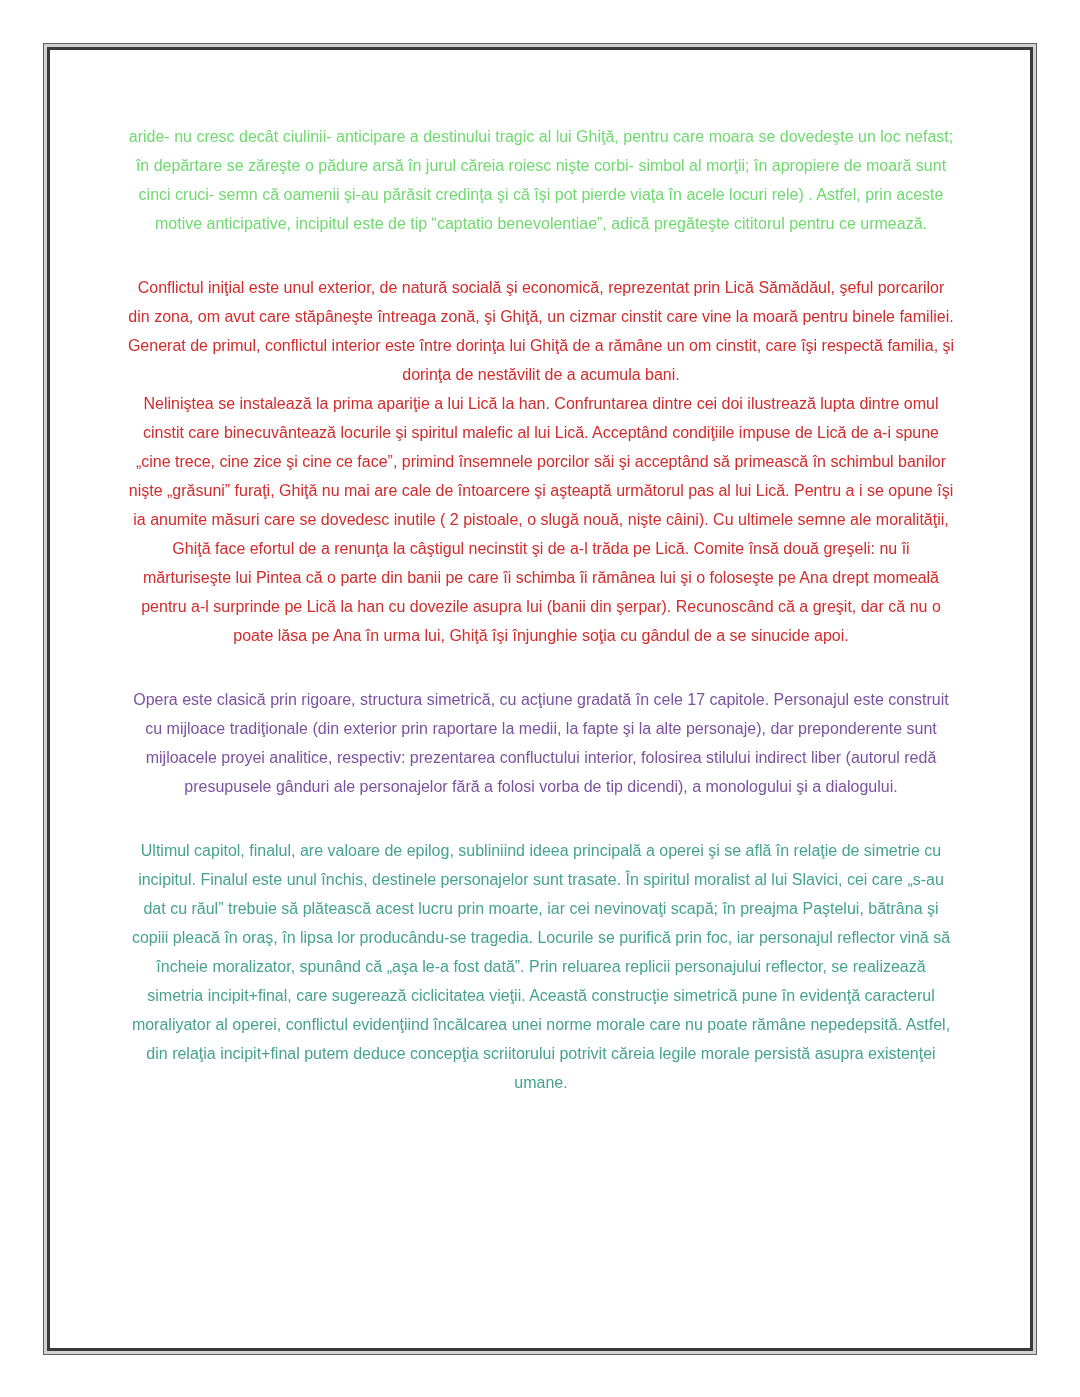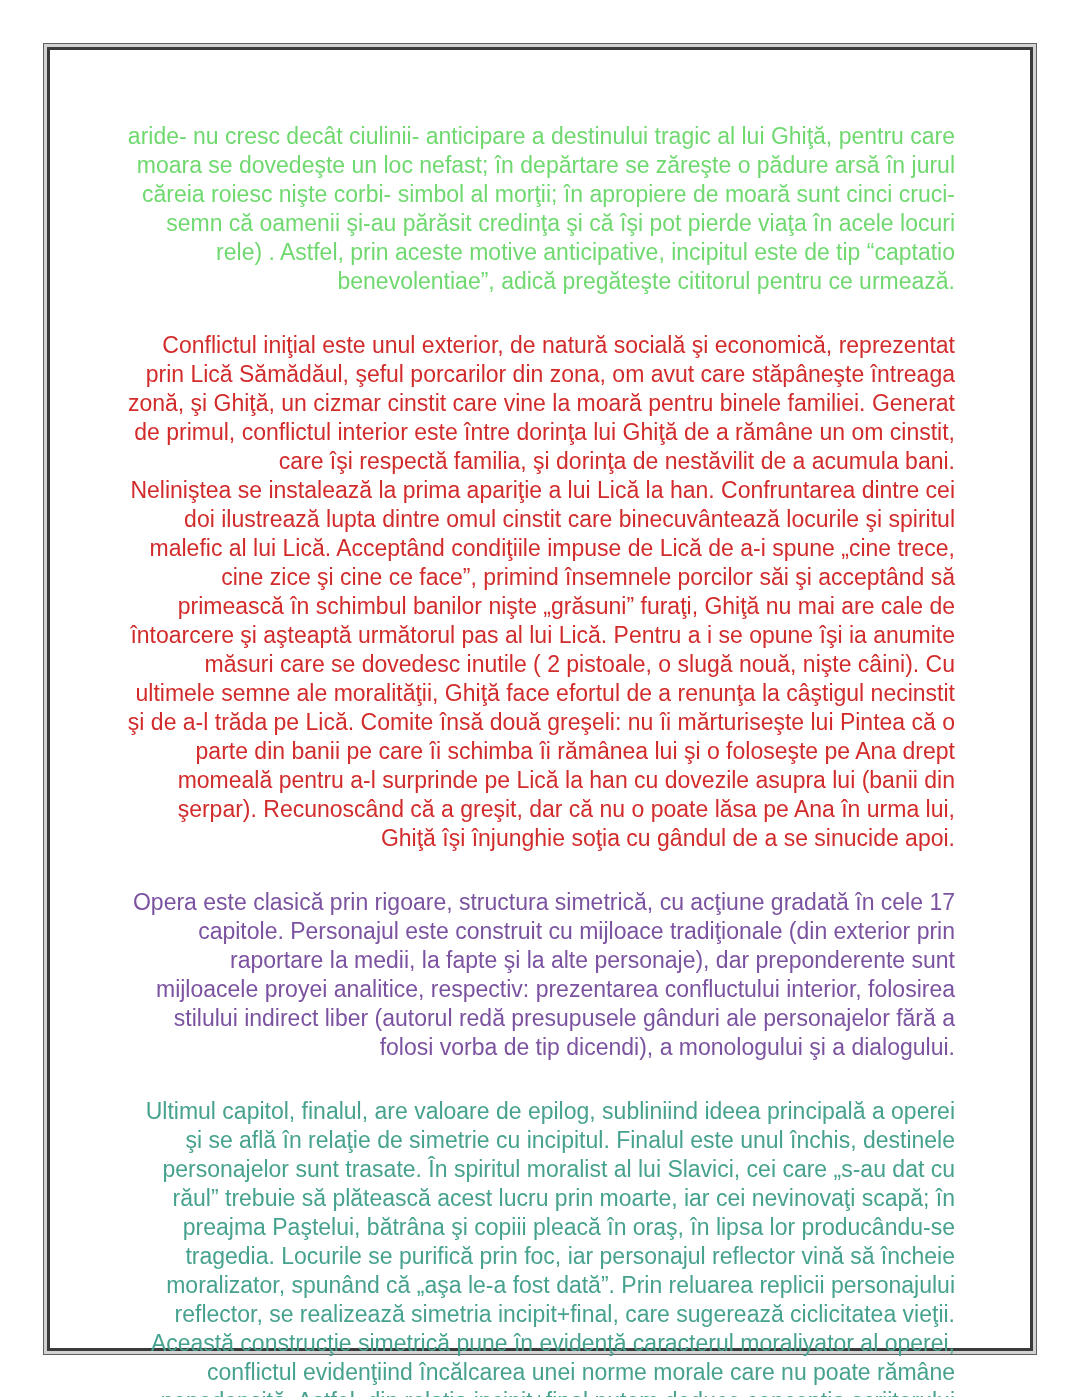--- a/index.html
+++ b/index.html
@@ -33,24 +33,24 @@
     background: #ffffff;
     border: 3px solid #3a3a3a;
   }
   .doc-content {
     position: absolute;
     left: 127px;
     top: 122px;
     width: 828px;
   }
   .doc-content p {
-    font-size: 23px;
+    font-size: 16px;
     line-height: 29px;
     font-weight: 400;
-    text-align: right;
+    text-align: center;
     letter-spacing: 0px;
     word-spacing: 0px;
   }
   .doc-content p.gap-after {
     margin-bottom: 35px;
   }
 </style>
 </head>
 <body>
 

